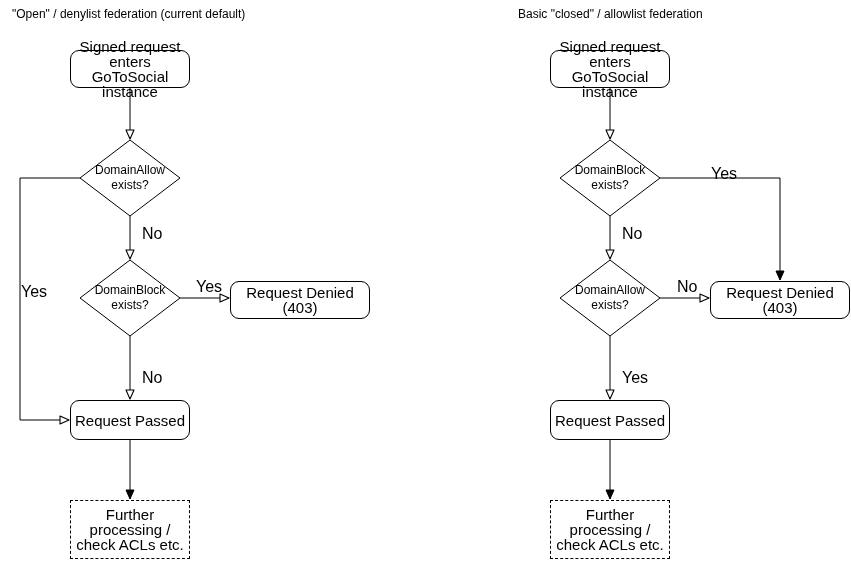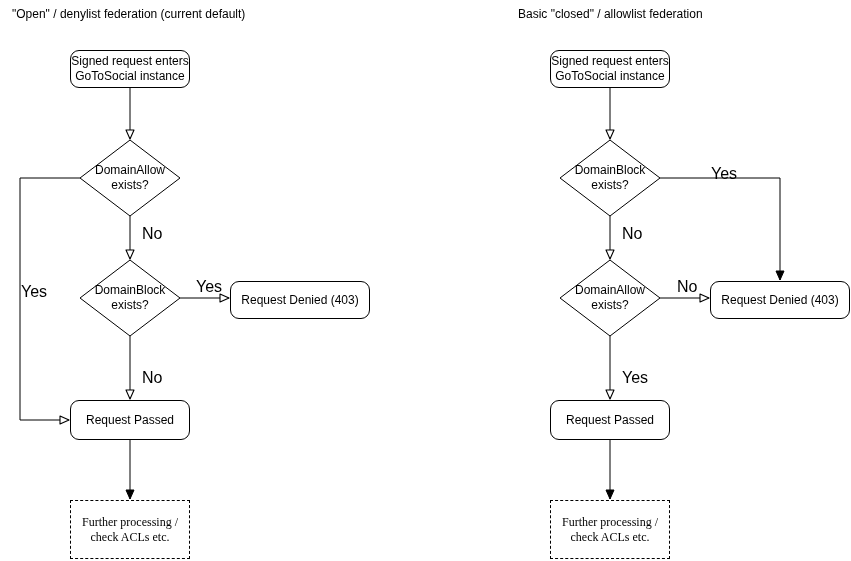--- a/index.html
+++ b/index.html
@@ -5,24 +5,24 @@
   html,body{margin:0;padding:0;background:#ffffff;}
   .canvas{
     position:relative;width:851px;height:561px;background:#ffffff;
     font-family:"Liberation Sans",sans-serif;color:#000000;overflow:hidden;
   }
   .layer{position:absolute;left:0;top:0;width:851px;height:561px;}
   .title{position:absolute;font-size:12px;line-height:14px;white-space:nowrap;}
   .node{
     position:absolute;box-sizing:border-box;background:#ffffff;
     display:flex;align-items:center;justify-content:center;
-    text-align:center;font-size:12px;line-height:15px;
+    text-align:center;font-size:15px;line-height:15px;
   }
   .box{border:1px solid #000000;border-radius:9px;}
-  .dashedbox{border:1px dashed #000000;font-family:Liberation Serif, serif;}
+  .dashedbox{border:1px dashed #000000;}
   .dtext{
     position:absolute;width:100px;text-align:center;
     font-size:12px;line-height:15px;pointer-events:none;
   }
   .elabel{position:absolute;font-size:16px;line-height:12px;white-space:nowrap;}
   .pre{white-space:pre-line;}
 </style>
 </head>
 <body>
 

